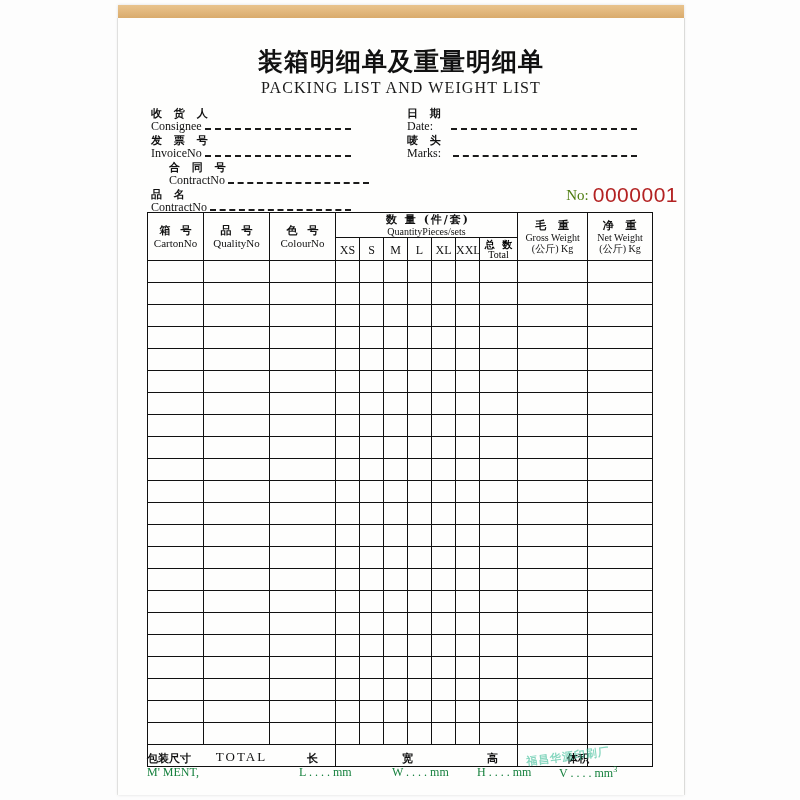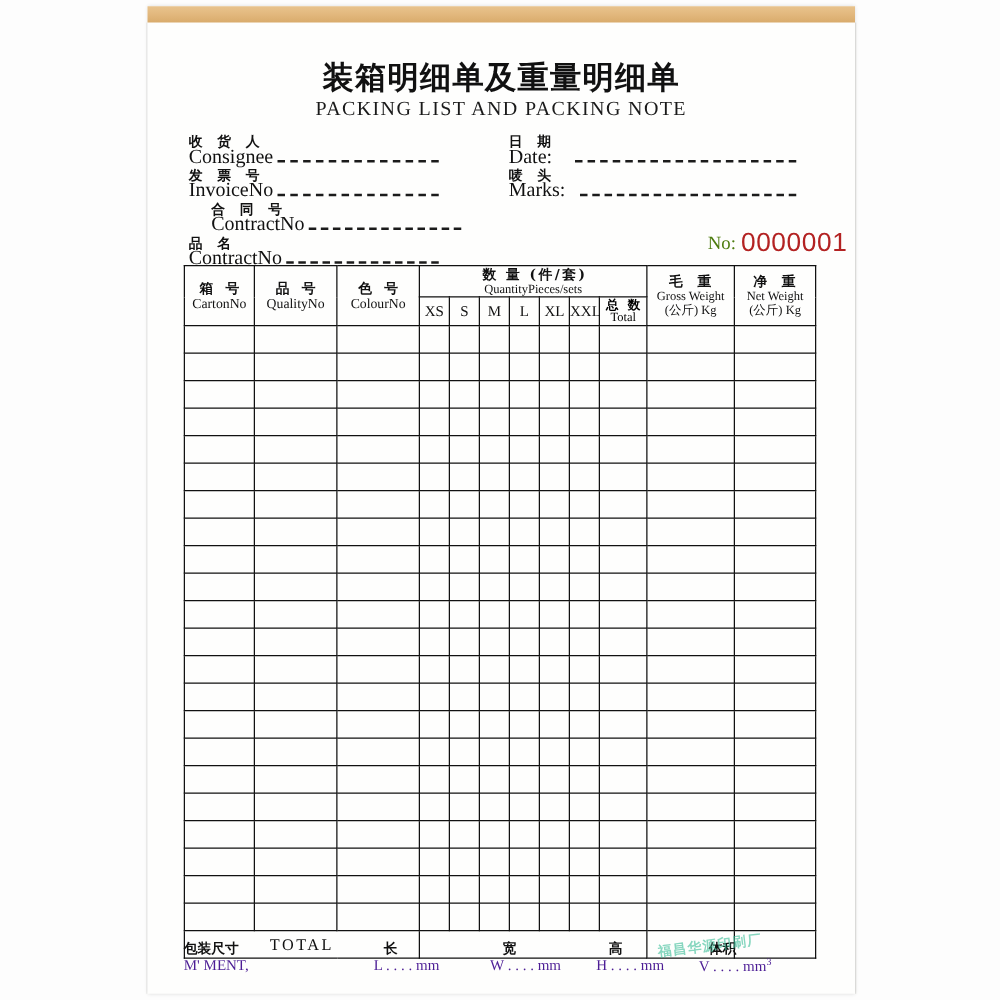--- a/index.html
+++ b/index.html
@@ -94,21 +94,21 @@
     line-height: 12px;
     white-space: nowrap;
   }
   .field .row2 {
     display: flex;
     align-items: flex-end;
     line-height: 12px;
   }
   .field .en {
     font-family: "Liberation Serif", serif;
-    font-size: 16px;
+    font-size: 12px;
     color: #111;
     white-space: nowrap;
   }
   .dashline {
     flex: 1 1 auto;
     height: 0;
     margin-left: 3px;
     margin-bottom: 2px;
     border-bottom: 2px dashed #1b1b1b;
   }
@@ -228,21 +228,21 @@
     position: absolute;
     font-family: Liberation Serif, serif;
     font-weight: bold;
     font-size: 11px;
     color: #111;
   }
   .mment .en {
     position: absolute;
     font-family: "Liberation Serif", serif;
     font-size: 12px;
-    color: #4c1d95;
+    color: #15803d;
   }
   .sup { font-size: 8px; vertical-align: super; }
 
   
   .watermark {
     position: absolute;
     left: 408px;
     top: 744px;
     font-family: "DejaVu Sans", sans-serif;
     font-weight: bold;
@@ -259,21 +259,21 @@
 <body>
 
 <div id="stage">
 
   <div class="sheet-edge-left"></div>
   <div class="sheet-edge-right"></div>
 
   <div class="sheet">
 
     <div class="title-cn">装箱明细单及重量明细单</div>
-    <div class="title-en">PACKING  LIST AND PACKING NOTE</div>
+    <div class="title-en">PACKING  LIST AND WEIGHT LIST</div>
 
     <div class="field" style="left:33px; top:103px; width:200px;">
       <div class="cn">收 货 人</div>
       <div class="row2">
         <span class="en">Consignee</span>
         <span class="dashline"></span>
       </div>
     </div>
 
     <div class="field" style="left:33px; top:130px; width:200px;">

